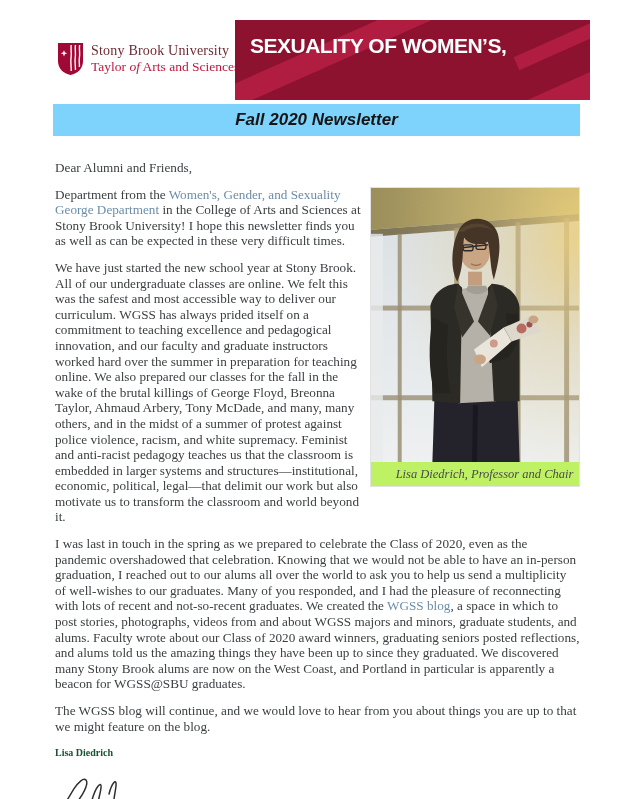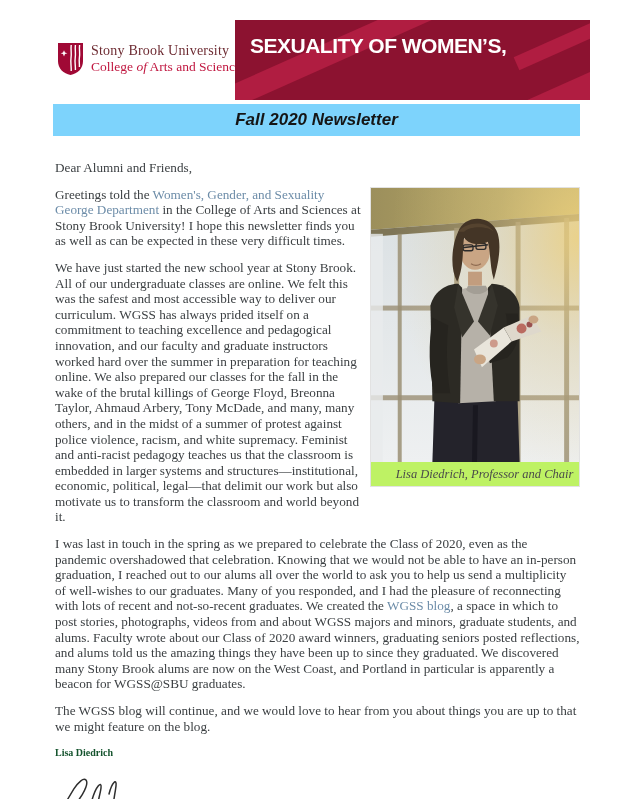--- a/index.html
+++ b/index.html
@@ -69,21 +69,21 @@
     <div class="logo-block">
       <svg class="logo-shield" viewBox="0 0 27 34">
         <path d="M1,1 H26 V19 C26,27 20.5,31.5 13.5,33 C6.5,31.5 1,27 1,19 Z" fill="#a00935"></path>
         <path d="M7,8.2 L8,10.6 L10.4,11.2 L8,12 L7,14.4 L6,12 L3.6,11.2 L6,10.6 Z" fill="#ffffff"></path>
         <path d="M14.2,3 C13.6,8 14.8,12 14,16 C13.4,20 14.4,25 14.2,29" stroke="#ffffff" stroke-width="1.4" fill="none"></path>
         <path d="M18.4,3 C17.8,8 19,12 18.2,16 C17.6,20 18.6,24 18.4,28" stroke="#ffffff" stroke-width="1.4" fill="none"></path>
         <path d="M22.6,3 C22,7.5 23.2,11.5 22.4,15.5 C21.8,19 22.6,22 22.4,25" stroke="#ffffff" stroke-width="1.4" fill="none"></path>
       </svg>
       <div class="logo-text">
         <div class="logo-line1">Stony Brook University</div>
-        <div class="logo-line2"><span>College </span><span class="of">of</span><span> Arts and Sciences</span></div>
+        <div class="logo-line2"><span>Taylor </span><span class="of">of</span><span> Arts and Sciences</span></div>
       </div>
     </div>
 
     <div class="banner">
       <div class="stripe stripe-tl"></div>
       <div class="stripe stripe-tr"></div>
       <div class="stripe stripe-br"></div>
       <div class="banner-text">
         <div>SEXUALITY OF WOMEN’S,</div>
       </div>
@@ -162,21 +162,21 @@
 
           <path d="M101,76 C104,78 108,78 111,76" stroke="#8e6a50" stroke-width="1.2" fill="none"></path>
 
           <path d="M88,44 C94,26 122,26 128,46 C132,60 128,78 124,92 C120,80 121,66 118,54 C110,58 99,57 94,50 C92,62 94,80 87,94 C79,80 82,56 88,44 Z" fill="#443526"></path>
           <path d="M88,44 C96,34 116,32 124,44 C118,38 100,38 94,44 Z" fill="#55432f"></path>
         </g>
       </svg>
       <div class="photo-caption">Lisa Diedrich, Professor and Chair</div>
     </div>
 
-    <p><span>Greetings told the </span><a class="link">Women's, Gender, and Sexuality George Department</a><span> in the College of Arts and Sciences at Stony Brook University! I hope this newsletter finds you as well as can be expected in these very difficult times.</span></p>
+    <p><span>Department from the </span><a class="link">Women's, Gender, and Sexuality George Department</a><span> in the College of Arts and Sciences at Stony Brook University! I hope this newsletter finds you as well as can be expected in these very difficult times.</span></p>
 
     <p>We have just started the new school year at Stony Brook. All of our undergraduate classes are online. We felt this was the safest and most accessible way to deliver our curriculum. WGSS has always prided itself on a commitment to teaching excellence and pedagogical innovation, and our faculty and graduate instructors worked hard over the summer in preparation for teaching online. We also prepared our classes for the fall in the wake of the brutal killings of George Floyd, Breonna Taylor, Ahmaud Arbery, Tony McDade, and many, many others, and in the midst of a summer of protest against police violence, racism, and white supremacy. Feminist and anti-racist pedagogy teaches us that the classroom is embedded in larger systems and structures—institutional, economic, political, legal—that delimit our work but also motivate us to transform the classroom and world beyond it.</p>
 
     <p class="fullwidth"><span>I was last in touch in the spring as we prepared to celebrate the Class of 2020, even as the pandemic overshadowed that celebration. Knowing that we would not be able to have an in-person graduation, I reached out to our alums all over the world to ask you to help us send a multiplicity of well-wishes to our graduates. Many of you responded, and I had the pleasure of reconnecting with lots of recent and not-so-recent graduates. We created the </span><a class="link">WGSS blog</a><span>, a space in which to post stories, photographs, videos from and about WGSS majors and minors, graduate students, and alums. Faculty wrote about our Class of 2020 award winners, graduating seniors posted reflections, and alums told us the amazing things they have been up to since they graduated. We discovered many Stony Brook alums are now on the West Coast, and Portland in particular is apparently a beacon for WGSS@SBU graduates.</span></p>
 
     <p class="fullwidth">The WGSS blog will continue, and we would love to hear from you about things you are up to that we might feature on the blog.</p>
 
     <div class="sig-name">Lisa Diedrich</div>
 
     <svg class="sig-scrawl" width="175" height="56" viewBox="0 0 175 56">

